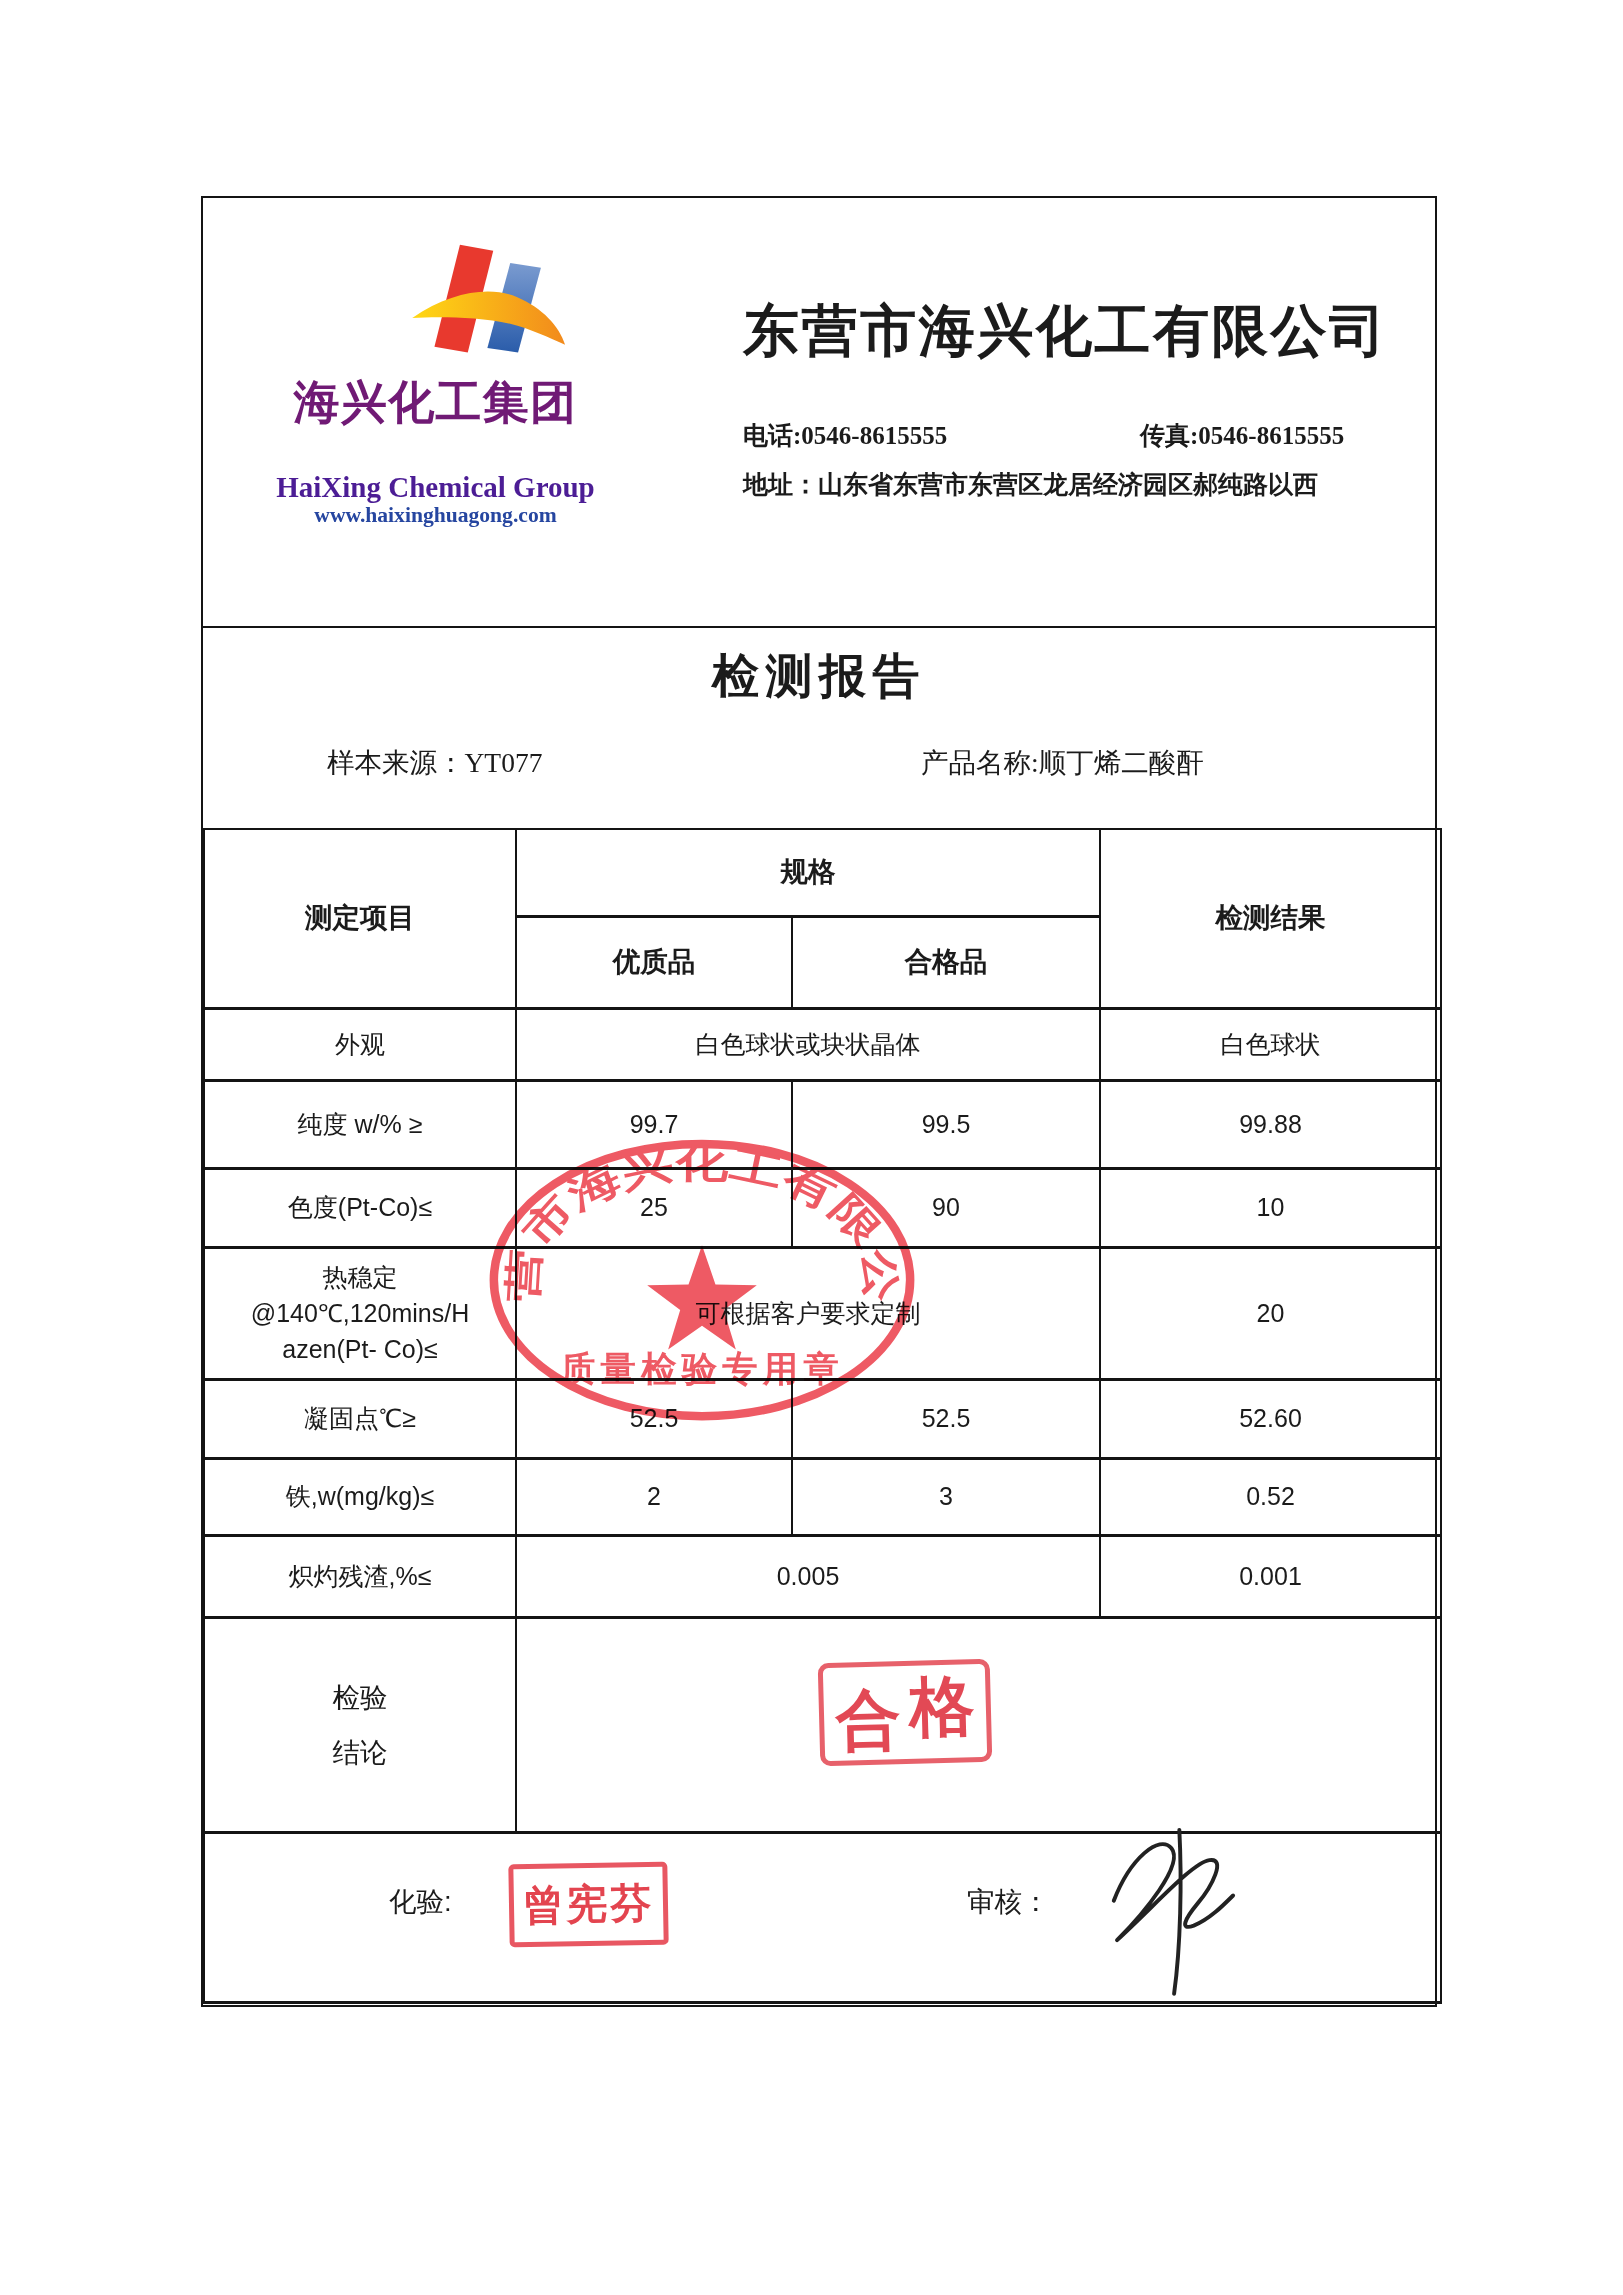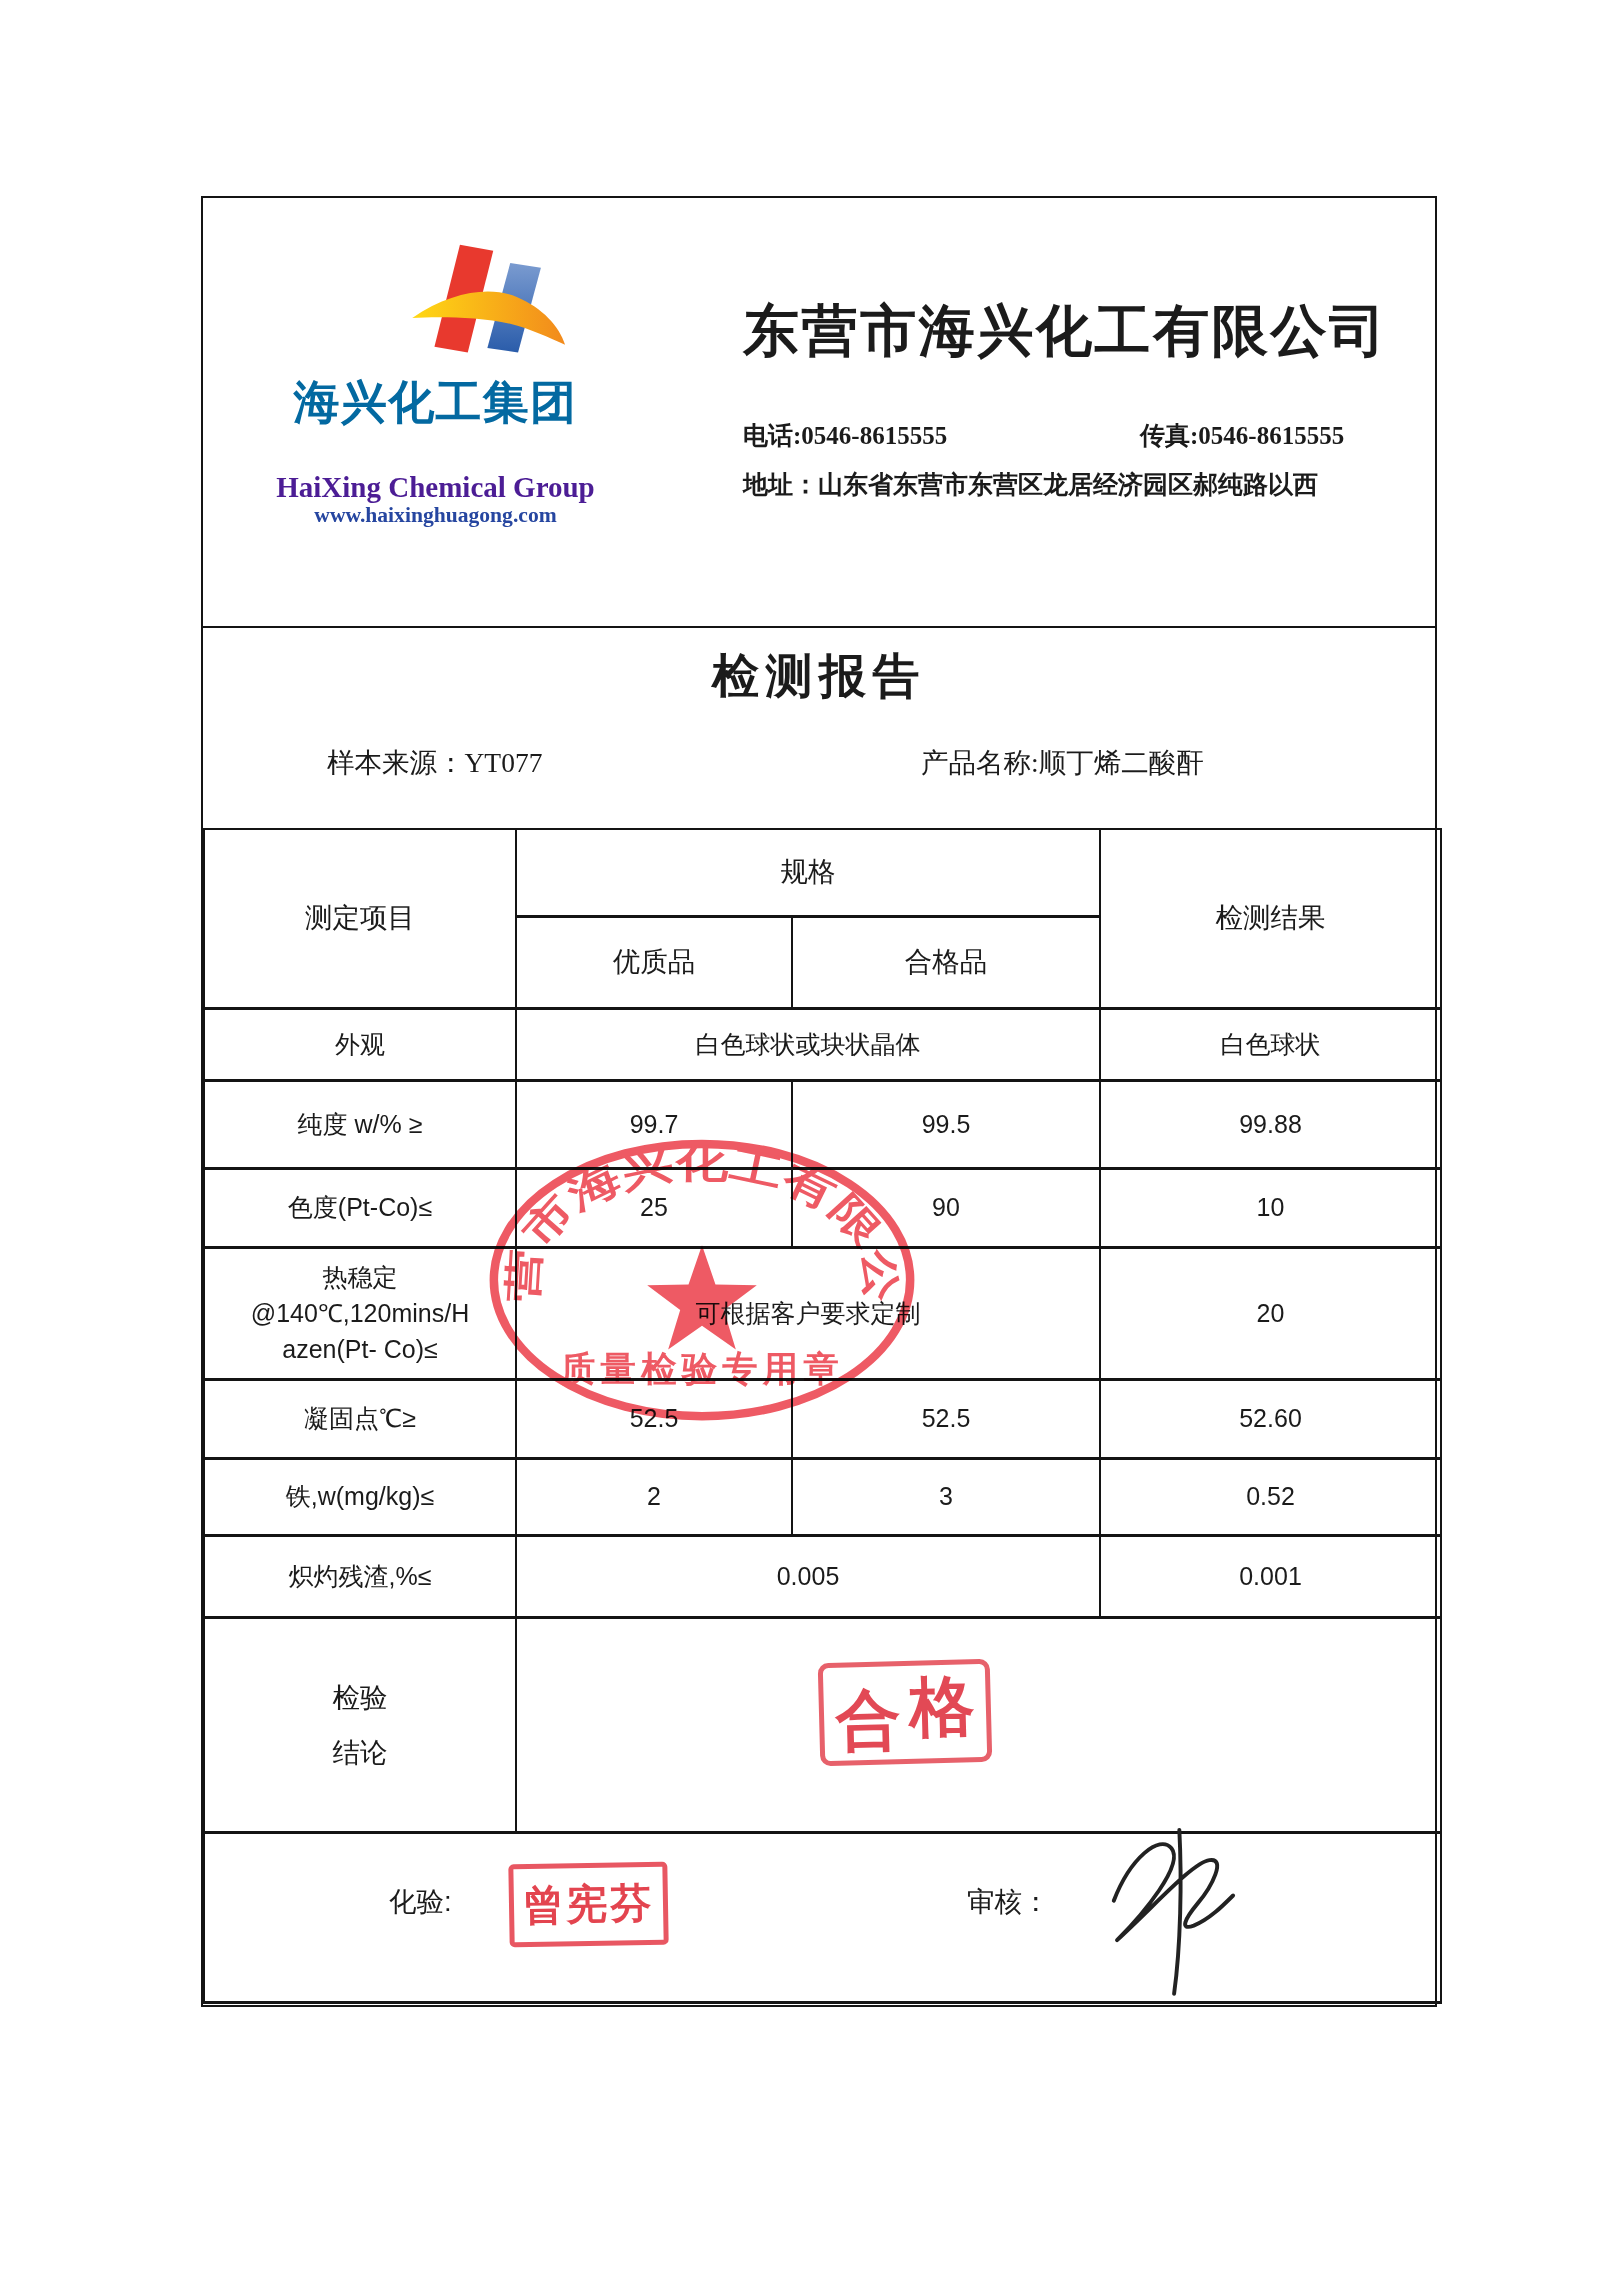--- a/index.html
+++ b/index.html
@@ -5,21 +5,21 @@
   html,body{margin:0;padding:0;background:#ffffff;}
   .page{position:relative;width:1623px;height:2295px;background:#ffffff;overflow:hidden;
         font-family:"Liberation Sans", sans-serif;color:#1b1b1b;}
   .doc-box{position:absolute;left:201px;top:196px;width:1236px;height:1811px;
            border:2.6px solid #141414;box-sizing:border-box;background:#fff;}
   
   .header{position:relative;height:428px;border-bottom:2.6px solid #141414;}
   .logo-block{position:absolute;left:59px;top:0;width:347px;text-align:center;}
   .logo-graphic{position:absolute;left:147px;top:42px;width:160px;height:118px;}
   .logo-cn{position:absolute;left:0;top:174px;width:347px;font-size:46px;font-weight:bold;
-           color:#0369a1;letter-spacing:1.3px;}
+           color:#701a75;letter-spacing:1.3px;}
   .logo-en{position:absolute;left:0;top:249px;width:347px;font-size:29px;font-weight:bold;
            color:#4c1d95;font-family:"Liberation Serif",serif;margin-top:24px;}
   .logo-url{position:absolute;left:0;top:305px;width:347px;font-size:21.6px;font-weight:bold;
             color:#2646a0;font-family:"Liberation Serif",serif;}
   .company-name{position:absolute;left:540px;top:96px;width:661px;font-size:56px;font-weight:bold;
                 font-family:"Liberation Serif",serif;letter-spacing:2.6px;white-space:nowrap;}
   .contact-line{position:absolute;left:540px;top:221px;width:661px;font-size:25px;font-weight:bold;
                 font-family:"Liberation Serif",serif;}
   .contact-line .fax{position:absolute;left:397px;top:0;}
   .address-line{position:absolute;left:540px;top:270px;width:674px;font-size:25px;font-weight:bold;
@@ -27,21 +27,21 @@
   
   .title-section{position:relative;height:200px;border-radius:16px;}
   .report-title{position:absolute;left:0;top:17px;width:100%;text-align:center;font-size:47px;
                 font-weight:bold;font-family:"Liberation Serif",serif;letter-spacing:6.5px;}
   .sample-source{position:absolute;left:124px;top:117px;font-size:27.5px;font-family:"Liberation Serif",serif;}
   .product-name{position:absolute;left:718px;top:117px;font-size:27.5px;font-family:"Liberation Serif",serif;}
   
   table.spec{width:100%;height:1176px;border-collapse:collapse;table-layout:fixed;}
   table.spec td{border:2px solid #141414;border-bottom-width:3.3px;text-align:center;vertical-align:middle;
                 font-size:25px;padding:0 3.9px;overflow:visible;}
-  table.spec td.hdr{font-weight:normal;font-size:27.5px;margin-top:14px;}
+  table.spec td.hdr{font-weight:bold;font-size:27.5px;margin-top:14px;}
   td.no-l{border-left:none;} td.no-r{border-right:none;} td.no-t{border-top:none;}
   td.pre{white-space:pre-line;line-height:1.45;}
   td.spec-top{vertical-align:top;padding-top:23.6px;}
   td.conclusion-cell{position:relative;}
   td.footer-cell{position:relative;border-bottom:none;}
   .concl-label{white-space:pre-line;line-height:2.0;font-size:27.5px;}
   
   .seal-oval{position:absolute;left:486px;top:1138px;width:432px;height:288px;
              mix-blend-mode:multiply;opacity:0.9;}
   .qualified-stamp{position:absolute;left:302px;top:42px;width:162px;height:93px;

